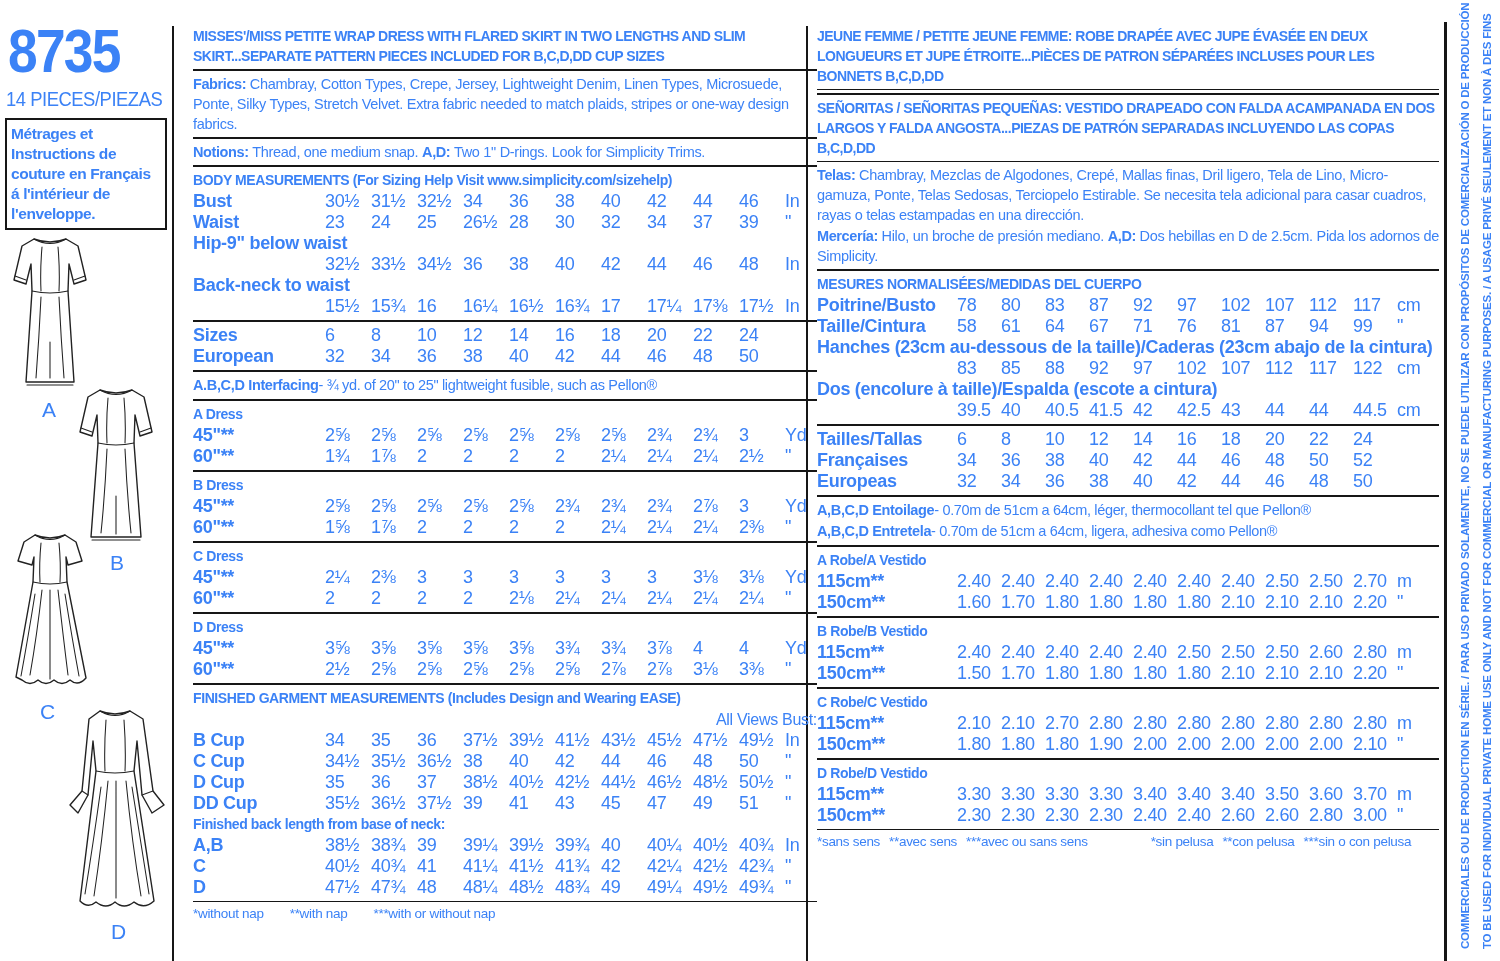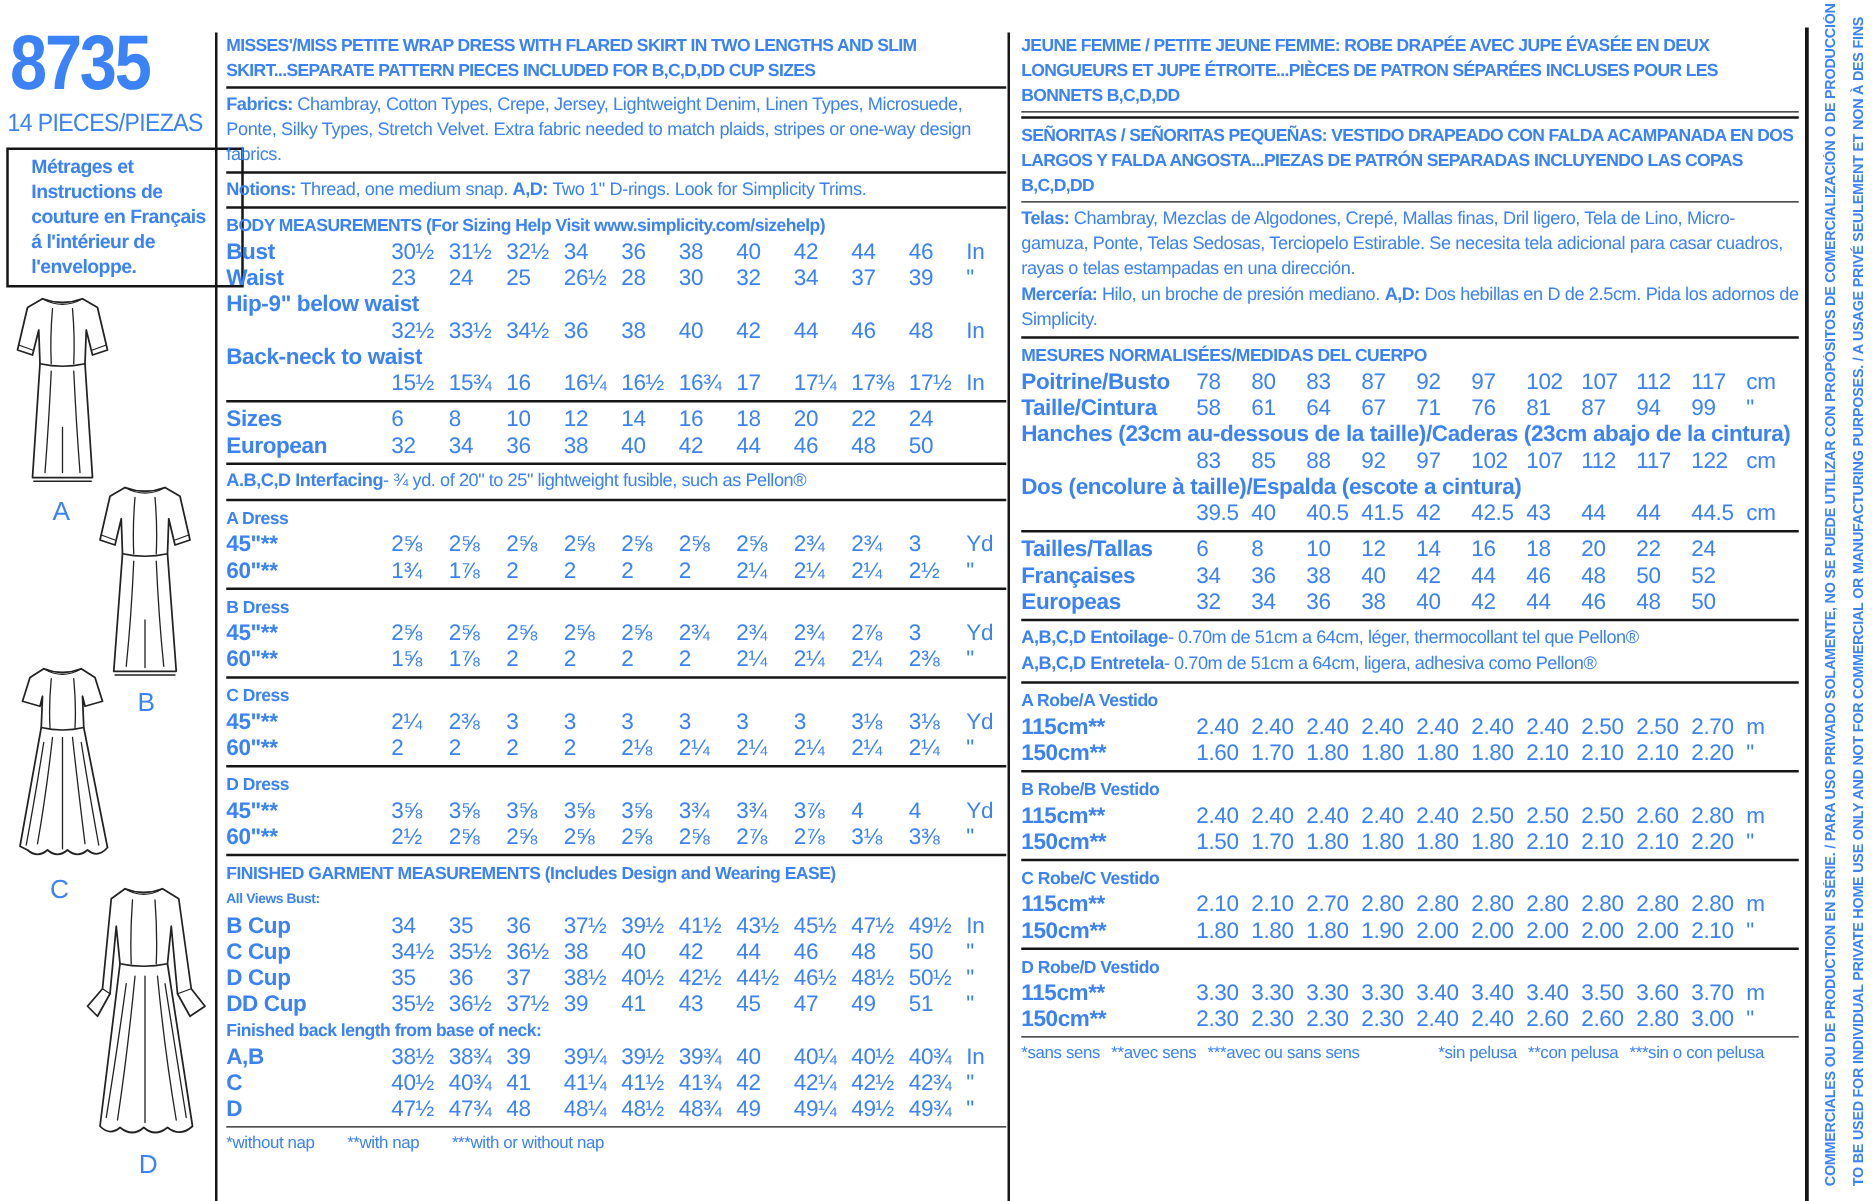--- a/index.html
+++ b/index.html
@@ -4,36 +4,36 @@
 <style>
   html,body{margin:0;padding:0;background:#e8e8e8}
   .page{position:relative;width:1500px;height:961px;background:#fff;color:#3b82f6;
         font-family:"Liberation Sans",sans-serif;overflow:hidden}
   .vline{position:absolute;width:2px;background:#161616}
   
   .num{position:absolute;left:8px;top:20px;font-size:62px;font-weight:bold;
        letter-spacing:-2px;transform:scaleX(.86);transform-origin:left top;line-height:1}
   .pieces{position:absolute;left:6px;top:88px;font-size:20px;letter-spacing:-.5px;transform:scaleX(.92);transform-origin:left top}
   .fr-note{position:absolute;left:5px;top:118px;width:150px;border:2px solid #161616;
-           padding:4px 18px;font-size:15.5px;font-weight:bold;line-height:20px;letter-spacing:-.4px}
+           padding:4px 4px;font-size:15.5px;font-weight:bold;line-height:20px;letter-spacing:-.4px}
   .sketch{position:absolute}
   .sketch path{stroke:#222;fill:#fff;stroke-width:1.4;stroke-linejoin:round;stroke-linecap:round}
   .sketch path.d{fill:none;stroke-width:1.05}
   .viewlab{position:absolute;font-size:21px;letter-spacing:.5px}
   
   .col{position:absolute;top:26px}
-  .col-en{left:181px;width:624px}
+  .col-en{left:193px;width:624px}
   .col-fr{left:817px;width:622px}
   .title{font-weight:bold;font-size:14px;line-height:20px;letter-spacing:-.5px;transform-origin:left top}
   .para{margin:1px 0;font-size:14.5px;line-height:20px;letter-spacing:-.3px}
   .para b{letter-spacing:-.4px}
   .rl{border-top:2.5px solid #161616;margin:3px 0}
   .rl.thin{border-top-width:1.5px}
   .thead{font-weight:bold;font-size:14px;line-height:21px;letter-spacing:-.4px;white-space:nowrap}
-  .tcenter{text-align:left;font-weight:bold;font-size:11px;line-height:21px;letter-spacing:-.3px}
+  .tcenter{text-align:right;font-weight:normal;font-size:16px;line-height:21px;letter-spacing:-.3px}
   .trich{font-size:14.5px;line-height:21px;letter-spacing:-.35px;white-space:nowrap}
   .trow{display:flex;line-height:21px;font-size:18px;letter-spacing:-.3px}
   .tl{flex:0 0 132px;font-weight:bold;white-space:nowrap}
   .tv{flex:0 0 46px;white-space:nowrap}
   .tu{flex:1 0 20px;white-space:nowrap}
   .col-fr .tl{flex-basis:140px}
   .col-fr .tv{flex-basis:44px}
   .col-fr .tu{flex-basis:34px}
   .notes{display:flex;gap:26px;font-size:13.5px;letter-spacing:-.3px;margin-top:2px;line-height:18px}
   .col-fr .notes{gap:9px}

